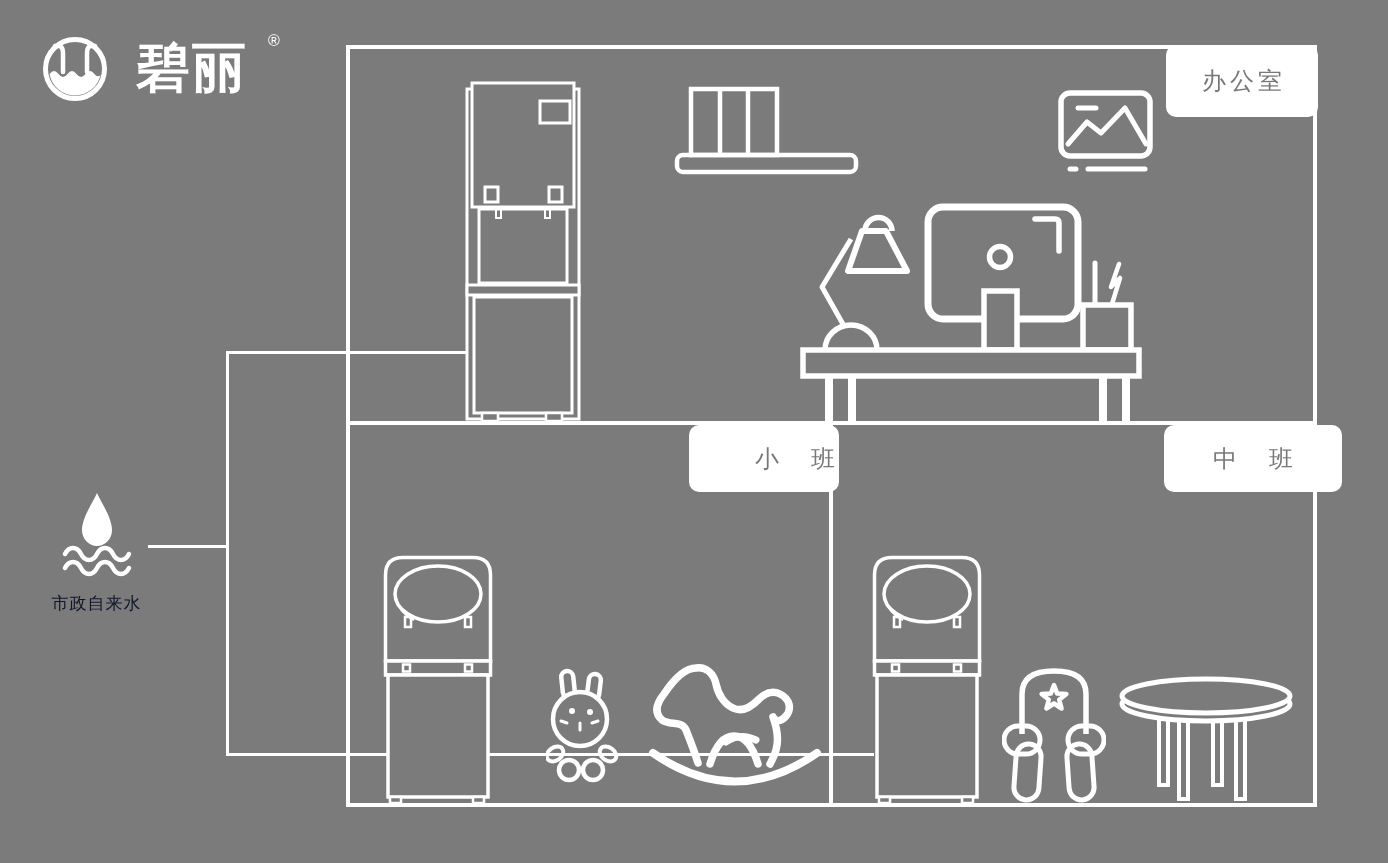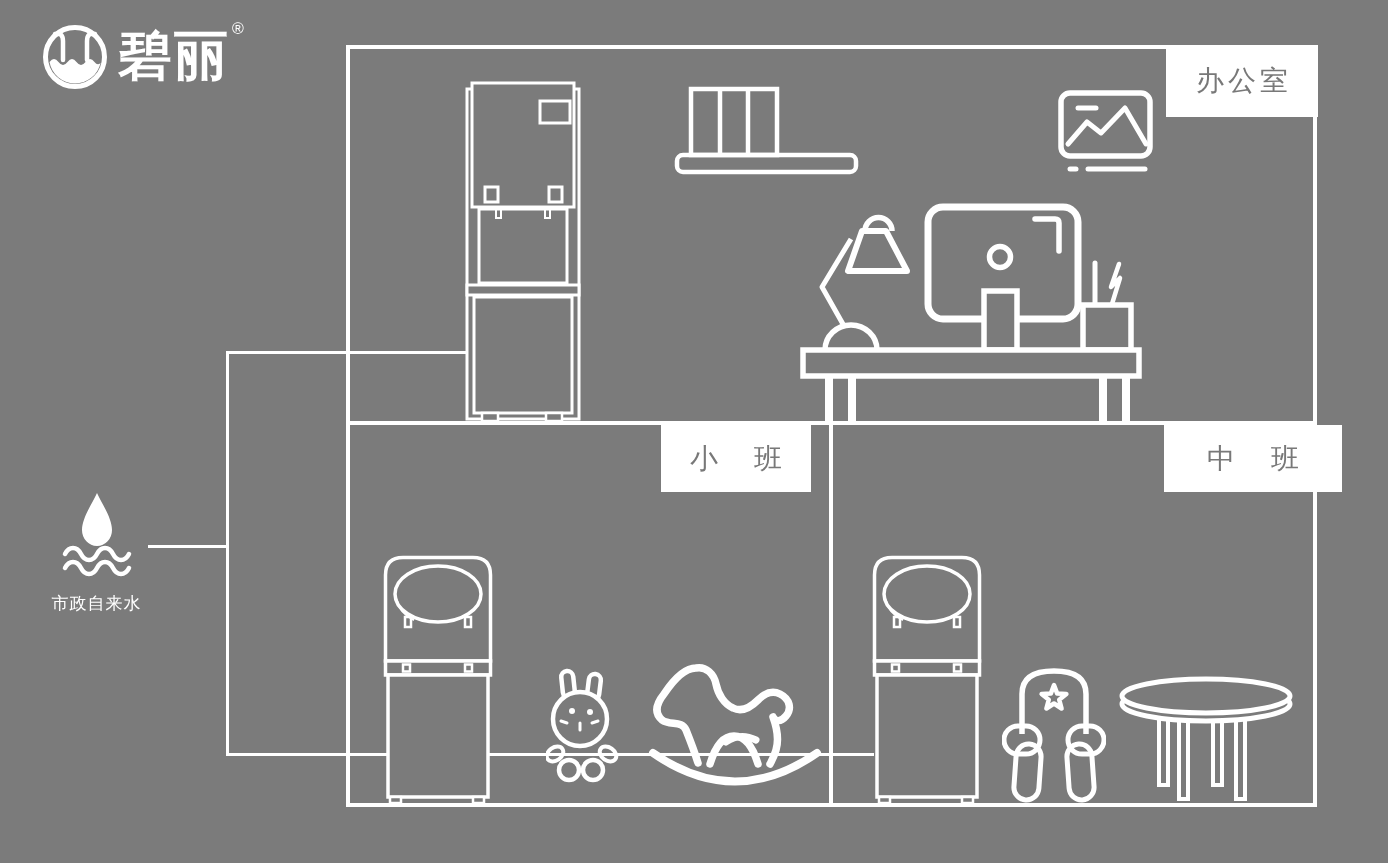--- a/index.html
+++ b/index.html
@@ -7,49 +7,49 @@
     position:relative;width:1388px;height:863px;overflow:hidden;
     background:#7b7b7b;
     font-family:"Liberation Sans", sans-serif;
   }
   .pipe{position:absolute;background:#ffffff;z-index:1;}
   .wall{position:absolute;background:#ffffff;z-index:2;}
   .building{position:absolute;border:4px solid #ffffff;box-sizing:border-box;background:transparent;z-index:2;}
   .room-label{
     position:absolute;background:#ffffff;z-index:3;
     display:flex;align-items:center;justify-content:center;
-    color:#787878;font-size:28px;font-weight:500;
+    color:#787878;font-size:24px;font-weight:500;border-radius:10px;
   }
   .room-label span{letter-spacing:4px;text-indent:4px;white-space:pre;}
   .art{position:absolute;z-index:4;}
-  .logo{position:absolute;left:42px;top:22px;display:flex;align-items:flex-start;z-index:5;}
+  .logo{position:absolute;left:42px;top:34px;display:flex;align-items:flex-start;z-index:5;gap:18px;}
   .logo-text{color:#ffffff;font-size:54px;font-weight:700;line-height:66px;letter-spacing:2px;margin-left:8px;}
   .reg{color:#ffffff;font-size:16px;font-weight:400;margin-left:2px;margin-top:-2px;}
   .water-source{position:absolute;left:44px;top:492px;z-index:5;text-align:center;width:105px;}
-  .water-source-label{color:#ffffff;font-size:17px;letter-spacing:1px;margin-top:14px;white-space:nowrap;}
+  .water-source-label{color:#0f172a;font-size:17px;letter-spacing:1px;margin-top:14px;white-space:nowrap;}
   svg{display:block;}
 </style>
 </head>
 <body>
 
 <div class="canvas">
 
   <div class="pipe" style="left:148px;top:545px;width:80px;height:3px;"></div>
   <div class="pipe" style="left:226px;top:351px;width:3px;height:405px;"></div>
   <div class="pipe" style="left:226px;top:351px;width:244px;height:3px;"></div>
   <div class="pipe" style="left:226px;top:753px;width:648px;height:3px;"></div>
 
   <div class="building" style="left:346px;top:45px;width:971px;height:762px;"></div>
   <div class="wall" style="left:346px;top:421px;width:971px;height:4px;"></div>
   <div class="wall" style="left:829px;top:421px;width:4px;height:386px;"></div>
 
   <div class="room-label" style="left:1166px;top:45px;width:152px;height:72px;">
     <span>办公室</span>
   </div>
-  <div class="room-label" style="left:661px;top:425px;width:150px;height:67px;">
+  <div class="room-label" style="left:689px;top:425px;width:150px;height:67px;justify-content:flex-end;">
     <span>小　班</span>
   </div>
   <div class="room-label" style="left:1164px;top:425px;width:178px;height:67px;">
     <span>中　班</span>
   </div>
 
   <div class="logo">
     <svg width="68" height="68" viewBox="0 0 68 68">
       <circle cx="33" cy="35" r="29.5" fill="none" stroke="#fff" stroke-width="5"></circle>
       <path d="M21,38 V19 Q21,10 13,12" fill="none" stroke="#fff" stroke-width="4.5" stroke-linecap="round"></path>

